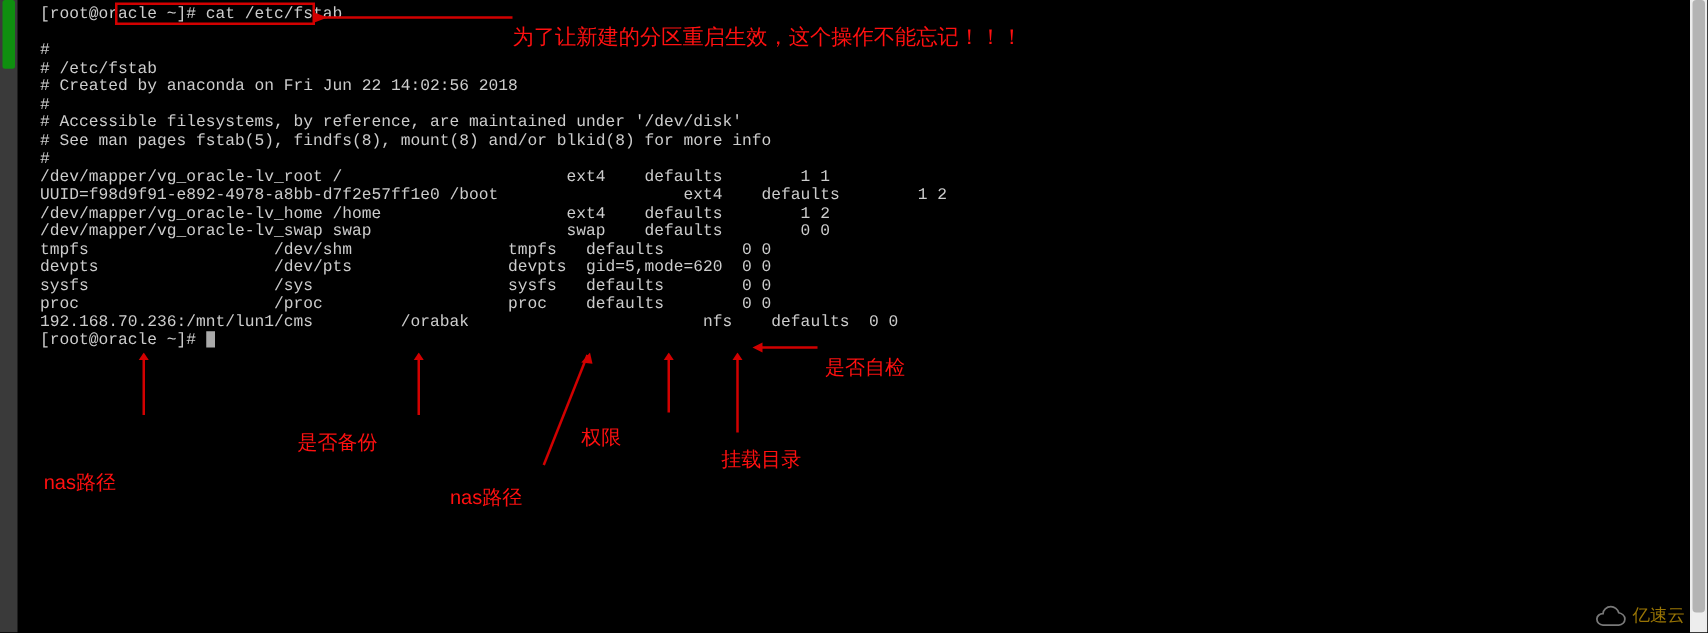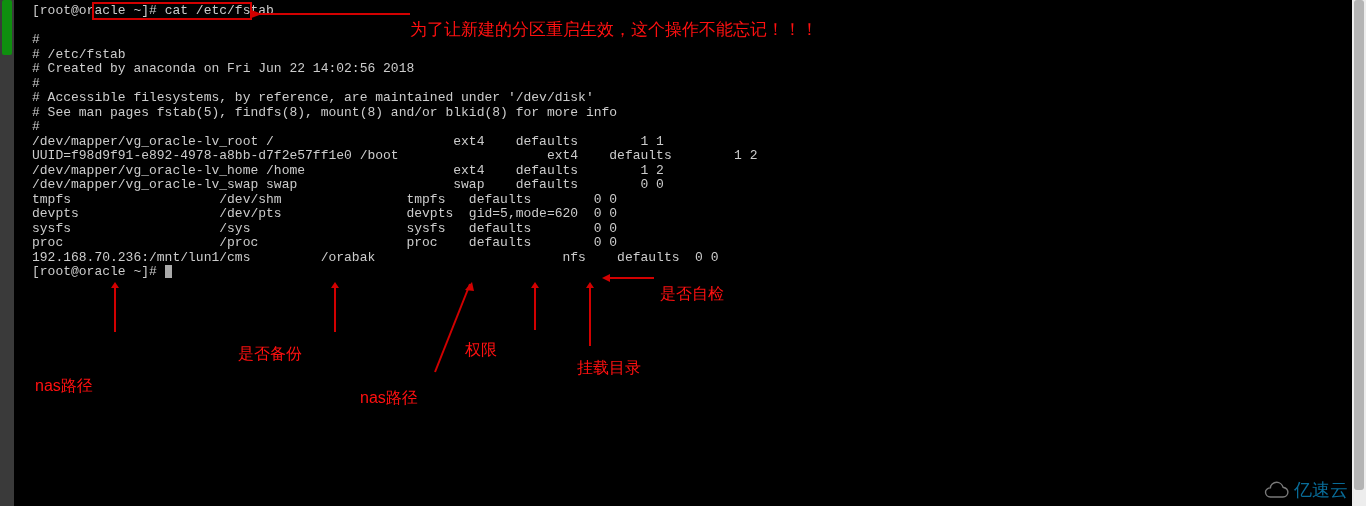--- a/index.html
+++ b/index.html
@@ -89,23 +89,23 @@
       left: 2px;
       width: 10px;
       height: 490px;
       background: #b4b4b4;
       border-radius: 3px;
     }
     .watermark {
       position: absolute;
       right: 18px;
       bottom: 4px;
-      color: #0ea5e9;
+      color: #eab308;
       font-family: Arial, sans-serif;
-      font-size: 18px;
+      font-size: 14px;
       opacity: 0.65;
       display: flex;
       align-items: center;
       gap: 4px;
     }
     .watermark svg {
       width: 28px;
       height: 18px;
     }
   </style>

